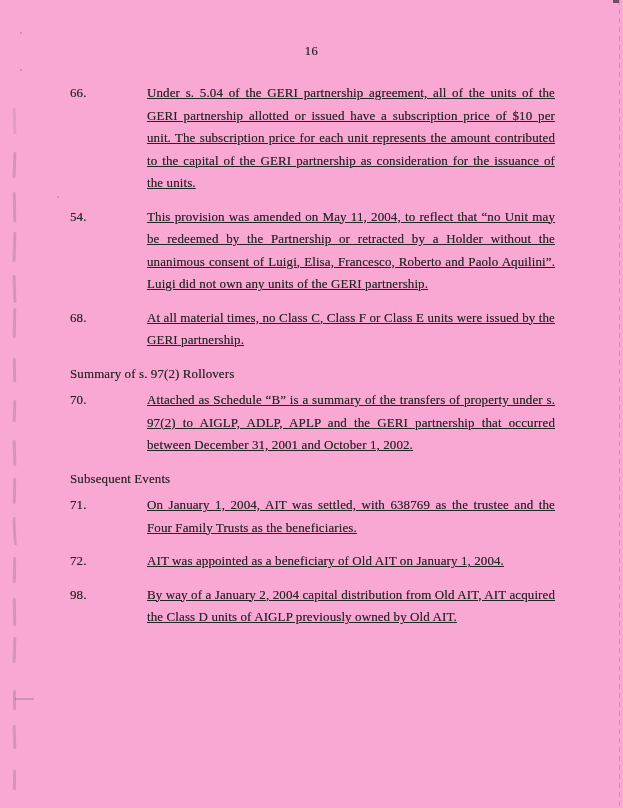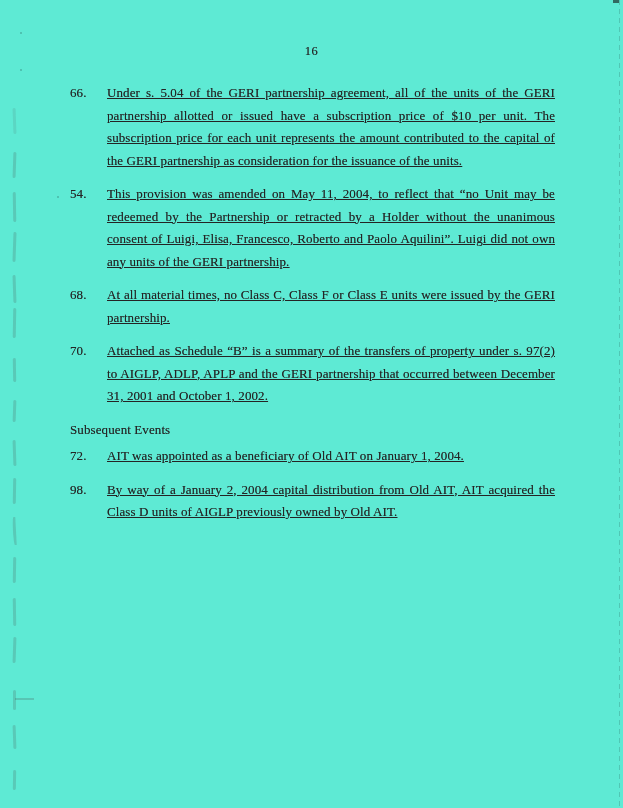--- a/index.html
+++ b/index.html
@@ -4,41 +4,41 @@
 <style>
   html, body { margin: 0; padding: 0; }
   body {
     width: 623px; height: 808px;
     background: #fbfbfa;
     font-family: "Liberation Serif", "DejaVu Serif", serif;
   }
   .page {
     position: relative;
     width: 623px; height: 808px;
-    background: #5eead4;
+    background: #f9a8d4;
     overflow: hidden;
     color: #242424;
   }
   .page-number {
     padding-top: 45px;
     text-align: center;
     font-size: 12.5px;
     line-height: 13px;
     letter-spacing: 0.5px;
     margin-bottom: 24px;
     text-shadow: 0 0 0.6px rgba(36,36,36,0.5);
   }
   .doc-body {
     padding: 0 68px 0 70px;
     font-size: 13px;
     line-height: 22.5px;
     letter-spacing: 0.1px;
     text-shadow: 0 0 0.6px rgba(36,36,36,0.5);
   }
-  .para { display: flex; margin: 0 0 11px 0; }
+  .para { display: flex; margin: 0 0 11px 0; gap: 40px; }
   .para-num { width: 37px; flex-shrink: 0; }
   .para-text { flex: 1; text-align: justify; text-decoration: underline; }
   .section-heading { margin: 1px 0 4px 0; }
 
   
   .artifact {
     position: absolute;
     left: 13px;
     width: 2.5px;
     border-radius: 2px;
@@ -87,25 +87,30 @@
     <span class="para-text">Under s. 5.04 of the GERI partnership agreement, all of the units of the GERI partnership allotted or issued have a subscription price of $10 per unit. The subscription price for each unit represents the amount contributed to the capital of the GERI partnership as consideration for the issuance of the units.</span>
   </div>
       <div class="para">
     <span class="para-num">54.</span>
     <span class="para-text">This provision was amended on May 11, 2004, to reflect that “no Unit may be redeemed by the Partnership or retracted by a Holder without the unanimous consent of Luigi, Elisa, Francesco, Roberto and Paolo Aquilini”. Luigi did not own any units of the GERI partnership.</span>
   </div>
       <div class="para">
     <span class="para-num">68.</span>
     <span class="para-text">At all material times, no Class C, Class F or Class E units were issued by the GERI partnership.</span>
   </div>
+      <div class="section-heading">Summary of s. 97(2) Rollovers</div>
       <div class="para">
     <span class="para-num">70.</span>
     <span class="para-text">Attached as Schedule “B” is a summary of the transfers of property under s. 97(2) to AIGLP, ADLP, APLP and the GERI partnership that occurred between December 31, 2001 and October 1, 2002.</span>
   </div>
       <div class="section-heading">Subsequent Events</div>
+      <div class="para">
+    <span class="para-num">71.</span>
+    <span class="para-text">On January 1, 2004, AIT was settled, with 638769 as the trustee and the Four Family Trusts as the beneficiaries.</span>
+  </div>
       <div class="para">
     <span class="para-num">72.</span>
     <span class="para-text">AIT was appointed as a beneficiary of Old AIT on January 1, 2004.</span>
   </div>
       <div class="para">
     <span class="para-num">98.</span>
     <span class="para-text">By way of a January 2, 2004 capital distribution from Old AIT, AIT acquired the Class D units of AIGLP previously owned by Old AIT.</span>
   </div>
     </main>
 

